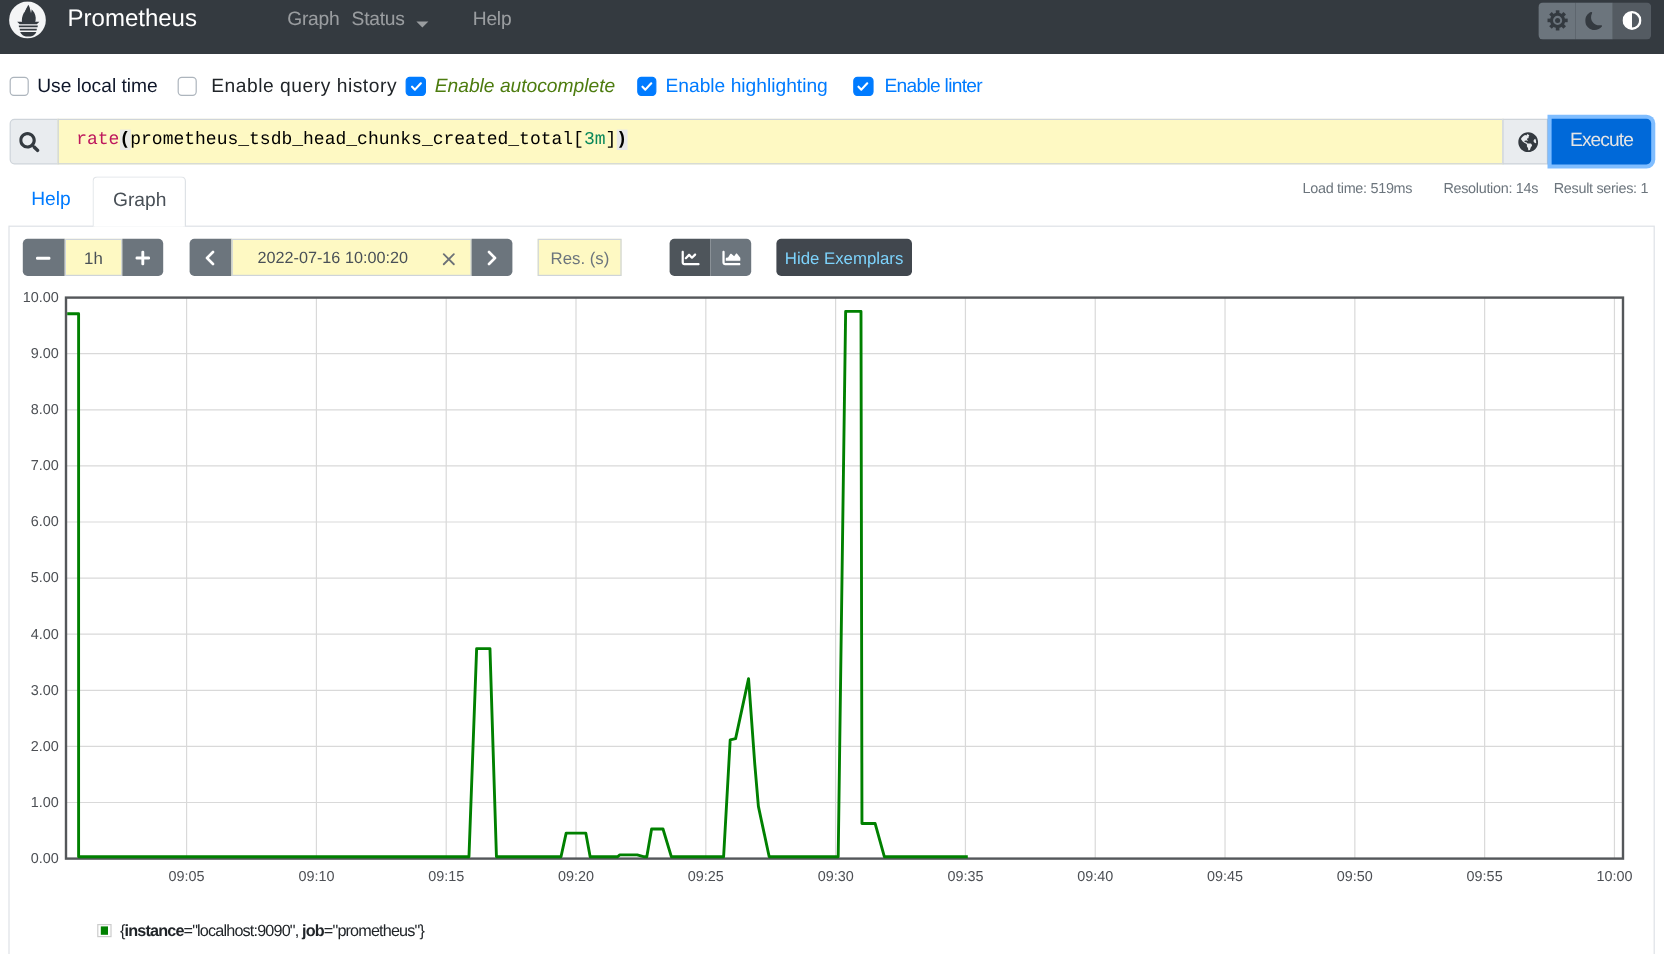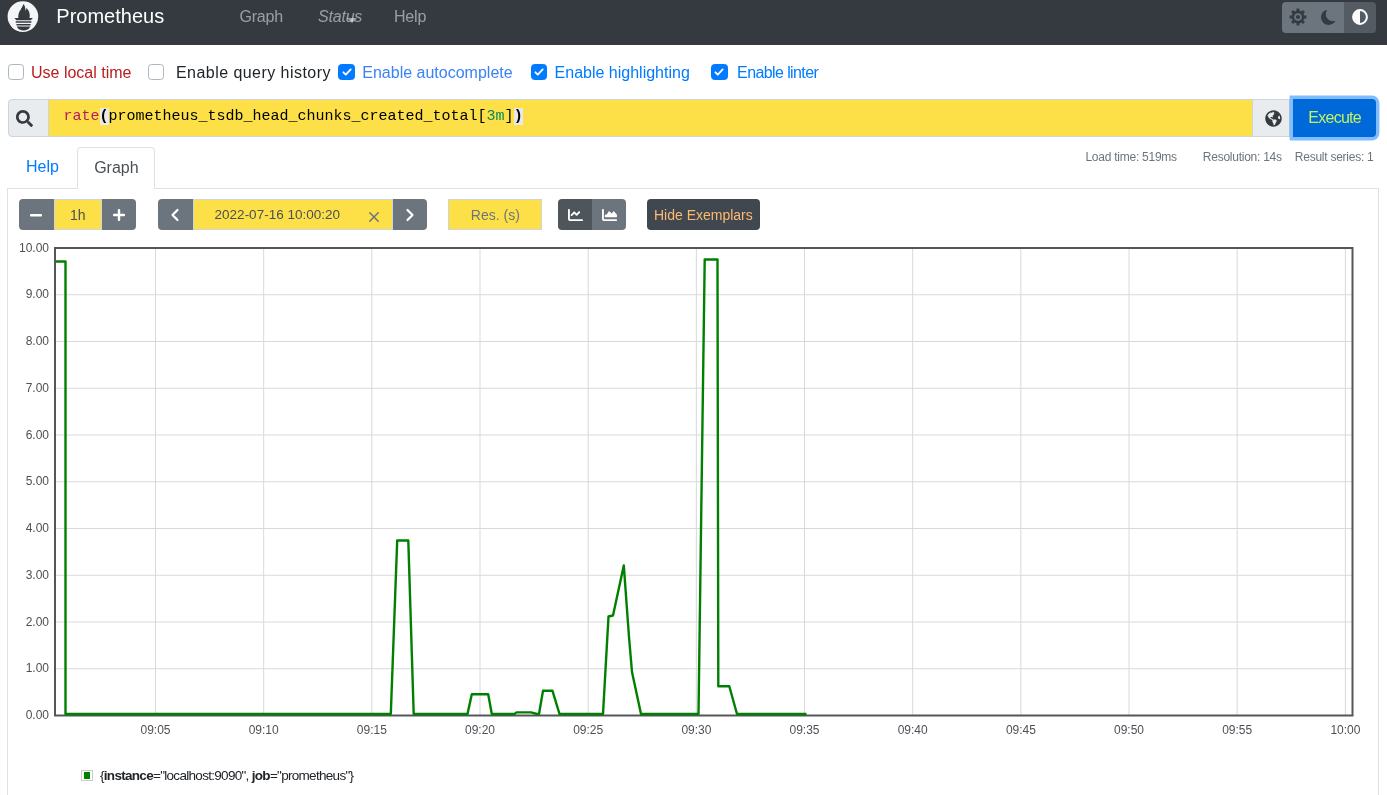--- a/index.html
+++ b/index.html
@@ -4,40 +4,40 @@
 <style>
 * { margin:0; padding:0; box-sizing:border-box; }
 html,body { width:1387px; height:795px; background:#fff; font-family:"Liberation Sans", sans-serif; overflow:hidden; }
 .abs { position:absolute; }
 .navbar { position:absolute; left:0; top:0; width:1387px; height:44.5px; background:#343a40; }
 .navlink { position:absolute; font-size:16px; line-height:16px; letter-spacing:-0.2px; color:rgba(255,255,255,0.5); }
 .cblabel { position:absolute; font-size:16px; line-height:16px; }
 .cbox { position:absolute; width:16.5px; height:16.5px; border:1px solid #adb5bd; border-radius:3.5px; background:#fff; }
 .cbox.on { background:#007bff; border-color:#007bff; }
 .btn { position:absolute; background:#6c757d; }
-.btnlbl { color:#fdba74; display:flex; align-items:center; justify-content:center; }
-.inpt { position:absolute; background:#fde047; border:1px solid #ced4da; }
+.btnlbl { color:#7dd3fc; display:flex; align-items:center; justify-content:center; }
+.inpt { position:absolute; background:#fef9c3; border:1px solid #ced4da; }
 </style>
 </head>
 <body>
 <div class="navbar"></div>
 <div id="logo" class="abs" style="left:7px; top:1px;"><svg width="32" height="32" viewBox="0 0 32 32">
 <circle cx="15.9" cy="15.6" r="15.3" fill="#f4f5f6"></circle>
 <path fill="#343a40" d="M16.6,2.9 C15.5,5.4 14.1,7.2 12.8,9.8 C11.5,12.4 10.7,15.4 11.6,18.3 L22.0,18.3 C23.3,15.3 22.9,12.3 21.6,9.7 C20.2,7.1 17.8,5.5 16.6,2.9 Z"></path>
 <path fill="#f4f5f6" d="M17.45,4.0 L18.85,9.9 L19.6,6.2 Z"></path>
 <path fill="#f4f5f6" d="M15.0,4.7 L13.35,9.7 L12.7,7.1 Z"></path>
 <path fill="#343a40" d="M7.3,17.1 L25.8,17.1 L23.7,19.2 L9.4,19.2 Z"></path>
 <path fill="#343a40" d="M8.6,20.3 L24.5,20.3 L24.3,21.8 L8.8,21.8 Z"></path>
 <path fill="#343a40" d="M9.4,22.9 L23.7,22.9 L23.5,24.5 L9.6,24.5 Z"></path>
 <path fill="#343a40" d="M9.9,25.6 L23.2,25.6 C23.2,25.6 22.2,29.5 16.55,29.5 C10.9,29.5 9.9,25.6 9.9,25.6 Z"></path>
 </svg></div>
 <div class="abs" style="left:56.3px; top:5.9px; font-size:20px; line-height:20px; color:#fff;">Prometheus</div>
 <div class="navlink" style="left:186.6px; top:9.3px;margin-top:44px;">Alerts</div>
 <div class="navlink" style="left:239.4px; top:9.3px;">Graph</div>
-<div class="navlink" style="left:318px; top:9.3px;font-style:italic;">Status</div>
+<div class="navlink" style="left:293px; top:9.3px;">Status</div>
 <div class="abs" style="left:346.6px; top:17.9px; width:0; height:0; border-left:5.9px solid transparent; border-right:5.9px solid transparent; border-top:5.9px solid rgba(255,255,255,0.5);"></div>
 <div class="navlink" style="left:394px; top:9.3px;">Help</div>
 <div id="themegrp" class="abs" style="left:1282px; top:2.4px; width:93.6px; height:30.2px; border-radius:4px; overflow:hidden; display:flex;">
   <div style="width:31.2px; background:#6c757d; display:flex; align-items:center; justify-content:center;" id="ic-gear">
       <svg width="18" height="18" viewBox="0 0 18 18">
 <g fill="#343a40">
           <circle cx="9" cy="9" r="5.1" fill="none" stroke="#343a40" stroke-width="2.6"></circle>
 <circle cx="9" cy="9" r="2.1"></circle>
 <g>
 <rect x="7.5" y="0.6" width="3" height="3.4"></rect>
@@ -61,29 +61,29 @@
     </div>
   <div style="width:31.2px; background:#545b62; display:flex; align-items:center; justify-content:center;" id="ic-contrast">
       <svg width="16" height="16" viewBox="0 0 16 16">
 <circle cx="8" cy="8" r="6.9" fill="none" stroke="#fff" stroke-width="2"></circle>
 <path d="M8 1.1 A6.9 6.9 0 0 0 8 14.9 Z" fill="#fff"></path>
 </svg>
     </div>
 </div>
 
 <div class="cbox" style="left:7.8px; top:63.8px;"></div>
-<div class="cblabel" style="left:31px; top:64.6px; color:#b91c1c;">Use local time</div>
+<div class="cblabel" style="left:31px; top:64.6px; color:#0f172a;">Use local time</div>
 <div class="cbox" style="left:147.9px; top:63.8px;"></div>
 <div class="cblabel" style="left:176px; top:64.6px; color:#212529; letter-spacing:0.45px;">Enable query history</div>
 <div class="cbox on" style="left:338.3px; top:63.8px;" id="ck1">
     <svg width="12" height="12" viewBox="0 0 12 12" style="position:absolute;left:1.3px;top:1.5px;">
       <path d="M2.4 6.3 L4.8 8.7 L9.7 3.4" stroke="#fff" stroke-width="1.8" fill="none" stroke-linecap="round" stroke-linejoin="round"></path>
     </svg>
   </div>
-<div class="cblabel" style="left:362.3px; top:64.6px; color:#3b82f6;">Enable autocomplete</div>
+<div class="cblabel" style="left:362.3px; top:64.6px; color:#4d7c0f;font-style:italic;">Enable autocomplete</div>
 <div class="cbox on" style="left:530.7px; top:63.8px;" id="ck2">
     <svg width="12" height="12" viewBox="0 0 12 12" style="position:absolute;left:1.3px;top:1.5px;">
       <path d="M2.4 6.3 L4.8 8.7 L9.7 3.4" stroke="#fff" stroke-width="1.8" fill="none" stroke-linecap="round" stroke-linejoin="round"></path>
     </svg>
   </div>
 <div class="cblabel" style="left:554.6px; top:64.6px; color:#007bff;">Enable highlighting</div>
 <div class="cbox on" style="left:711.2px; top:63.8px;" id="ck3">
     <svg width="12" height="12" viewBox="0 0 12 12" style="position:absolute;left:1.3px;top:1.5px;">
       <path d="M2.4 6.3 L4.8 8.7 L9.7 3.4" stroke="#fff" stroke-width="1.8" fill="none" stroke-linecap="round" stroke-linejoin="round"></path>
     </svg>
@@ -93,21 +93,21 @@
 <div class="abs" style="left:8px; top:99px; width:40.5px; height:38px; background:#e9ecef; border:1px solid #ced4da; border-radius:4px 0 0 4px;"></div>
 <div id="ic-search" class="abs" style="left:16px; top:110px;"><svg width="17" height="17" viewBox="0 0 512 512" fill="#343a40">
 <path d="M505 442.7L405.3 343c-4.5-4.5-10.6-7-17-7H372c27.6-35.3 44-79.7 44-128C416 93.1 322.9 0 208 0S0 93.1 0 208s93.1 208 208 208c48.3 0 92.7-16.4 128-44v16.3c0 6.4 2.5 12.5 7 17l99.7 99.7c9.4 9.4 24.6 9.4 33.9 0l28.3-28.3c9.4-9.4 9.4-24.6.1-34zM208 336c-70.7 0-128-57.2-128-128 0-70.7 57.2-128 128-128 70.7 0 128 57.2 128 128 0 70.7-57.2 128-128 128z"></path>
 </svg></div>
 <div class="inpt" style="left:47.5px; top:99px; width:1205.5px; height:38px;"></div>
 <div class="abs" style="left:63.5px; top:109.4px; font-family:'Liberation Mono',monospace; font-size:15px; line-height:16px; white-space:pre;"><span style="color:#be185d;">rate</span><span style="background:#e9e9e9; font-weight:bold;">(</span>prometheus_tsdb_head_chunks_created_total[<span style="color:#09885a;">3m</span>]<span style="background:#e9e9e9; font-weight:bold;">)</span></div>
 <div class="abs" style="left:1252px; top:99px; width:37.5px; height:38px; background:#e9ecef; border:1px solid #ced4da;"></div>
 <div id="ic-globe" class="abs" style="left:1264.5px; top:109.5px;"><svg width="17" height="17" viewBox="0 0 496 512" fill="#343a40">
 <path d="M248 8C111 8 0 119 0 256s111 248 248 248 248-111 248-248S385 8 248 8zm82.29 357.6c-3.9 3.88-7.99 7.95-11.31 11.28-2.99 3-5.1 6.7-6.17 10.74-1.51 5.66-2.73 11.38-4.77 16.87l-17.39 46.85c-13.76 3-28 4.66-42.65 4.66v-27.38c1.69-12.62-7.64-36.26-22.63-51.25-6-6-9.37-14.14-9.37-22.63v-32.01c0-11.64-6.27-22.34-16.46-27.97-14.37-7.95-34.81-19.06-48.81-26.11-11.48-5.78-22.1-13.14-31.65-21.75l-.8-.72a114.79 114.79 0 0 1-18.06-20.74c-9.38-13.77-24.66-36.42-34.59-51.14 20.47-45.5 57.36-82.04 103.2-101.89l24.01 12.01C203.48 89.74 216 82.01 216 70.11v-11.3c7.99-1.29 16.12-2.11 24.39-2.42l28.3 28.3c6.25 6.25 6.25 16.38 0 22.63L264 112l-10.34 10.34c-3.12 3.12-3.12 8.19 0 11.31l4.69 4.69c3.12 3.12 3.12 8.19 0 11.31l-8 8a8 8 0 0 1-5.66 2.34h-8.99c-2.08 0-4.08.81-5.58 2.27l-9.92 9.65a8 8 0 0 0-1.58 9.31l15.59 31.19c2.66 5.32-1.21 11.58-7.15 11.58h-5.64c-1.93 0-3.79-.7-5.24-1.96l-9.28-8.06a16.01 16.01 0 0 0-15.55-3.1l-31.17 10.39a11.95 11.95 0 0 0-8.17 11.34c0 4.53 2.56 8.66 6.61 10.69l11.08 5.54c9.41 4.71 19.79 7.16 30.31 7.16s22.59 27.29 32 32h66.75c8.49 0 16.62 3.37 22.63 9.37l13.69 13.69a30.5 30.5 0 0 1 8.93 21.57 46.54 46.54 0 0 1-13.72 32.98zM417 274.25c-5.79-1.45-10.84-5-14.15-9.97l-17.98-26.97a23.97 23.97 0 0 1 0-26.62l19.59-29.38c2.32-3.47 5.5-6.29 9.24-8.15l12.98-6.49C440.2 193.59 448 223.87 448 256c0 8.67-.74 17.16-2.03 25.47l-28.97-7.22z"></path>
 </svg></div>
-<div class="abs" style="left:1292.8px; top:99px; width:83.6px; height:38px; background:#0069d9; border-radius:0 4px 4px 0; box-shadow:0 0 0 3.4px rgba(0,123,255,0.5); z-index:3; display:flex; align-items:center; justify-content:center; color:#bef264; font-size:16px; letter-spacing:-0.75px;">Execute</div>
+<div class="abs" style="left:1292.8px; top:99px; width:83.6px; height:38px; background:#0069d9; border-radius:0 4px 4px 0; box-shadow:0 0 0 3.4px rgba(0,123,255,0.5); z-index:3; display:flex; align-items:center; justify-content:center; color:#e5e5e5; font-size:16px; letter-spacing:-0.75px;">Execute</div>
 
 <div class="abs" style="left:0; top:150.6px; width:1373.5px; text-align:right; font-size:12px; line-height:13px; letter-spacing:-0.25px; color:#6c757d;">Load time: 519ms<span style="margin-left:26px;">Resolution: 14s</span><span style="margin-left:13px;">Result series: 1</span></div>
 
 <div class="abs" style="left:7.4px; top:188px; width:1371.4px; height:616px; border:1px solid #dee2e6;"></div>
 <div class="abs" style="left:7.4px; top:146.5px; width:70px; height:41.5px; display:flex; align-items:center; justify-content:center; font-size:16px; color:#007bff;">Help</div>
 <div class="abs" style="left:77.4px; top:146.5px; width:78px; height:42.5px; background:#fff; border:1px solid #dee2e6; border-bottom:none; border-radius:4px 4px 0 0; display:flex; align-items:center; justify-content:center; font-size:16px; color:#495057;">Graph</div>
 
 <div class="btn btnlbl" style="left:18.7px; top:199px; width:35px; height:31px; border-radius:4px 0 0 4px;" id="b-minus">
     <svg width="14" height="14" viewBox="0 0 14 14">
       <rect x="1" y="6" width="12" height="2.4" rx="1" fill="#fff"></rect>
@@ -130,21 +130,21 @@
 <div class="abs" style="left:214.6px; top:208px; font-size:13.5px; line-height:14px; color:#495057;text-align:center;">2022-07-16 10:00:20</div>
 <div id="ic-x" class="abs" style="left:368px; top:208.5px;"><svg width="12" height="12" viewBox="0 0 12 12">
       <path d="M1.8 1.8 L10.2 10.2 M10.2 1.8 L1.8 10.2" stroke="#6c7177" stroke-width="1.5" fill="none" stroke-linecap="round"></path>
     </svg></div>
 <div class="btn btnlbl" style="left:392.8px; top:199px; width:34px; height:31px; border-radius:0 4px 4px 0;" id="b-chevr">
     <svg width="12" height="14" viewBox="0 0 12 14">
       <path d="M3.5 2 L8.5 7 L3.5 12" stroke="#fff" stroke-width="2.2" fill="none" stroke-linecap="round" stroke-linejoin="round"></path>
     </svg>
   </div>
 
-<div class="inpt" style="left:448.3px; top:199px; width:94px; height:31px; display:flex; align-items:center; justify-content:center; font-size:14px; color:#6c757d;">Res. (s)</div>
+<div class="inpt" style="left:448.3px; top:199px; width:70px; height:31px; display:flex; align-items:center; justify-content:center; font-size:14px; color:#6c757d;">Res. (s)</div>
 
 <div class="btn" style="left:557.7px; top:199px; width:34.7px; height:31px; background:#4e555b; border-radius:4px 0 0 4px;" id="b-line" style2="x">
     <div style="width:100%;height:100%;display:flex;align-items:center;justify-content:center;">
       <svg width="17" height="15" viewBox="0 0 512 512" fill="#fff">
         <path d="M64 400c0 8.8 7.2 16 16 16h400c17.7 0 32 14.3 32 32s-14.3 32-32 32H80c-44.2 0-80-35.8-80-80V96c0-17.7 14.3-32 32-32s32 14.3 32 32v304zm342.6-201.4l-89.4 89.4c-12.5 12.5-32.8 12.5-45.3 0l-57.9-57.9-70.6 70.6c-12.5 12.5-32.8 12.5-45.3 0s-12.5-32.8 0-45.3l93.3-93.3c12.5-12.5 32.8-12.5 45.3 0l57.9 57.9 66.7-66.7c12.5-12.5 32.8-12.5 45.3 0s12.5 32.8 0 45.3z"></path>
       </svg>
     </div>
   </div>
 <div class="btn" style="left:592.4px; top:199px; width:34px; height:31px; border-radius:0 4px 4px 0;" id="b-area">
     <div style="width:100%;height:100%;display:flex;align-items:center;justify-content:center;">

